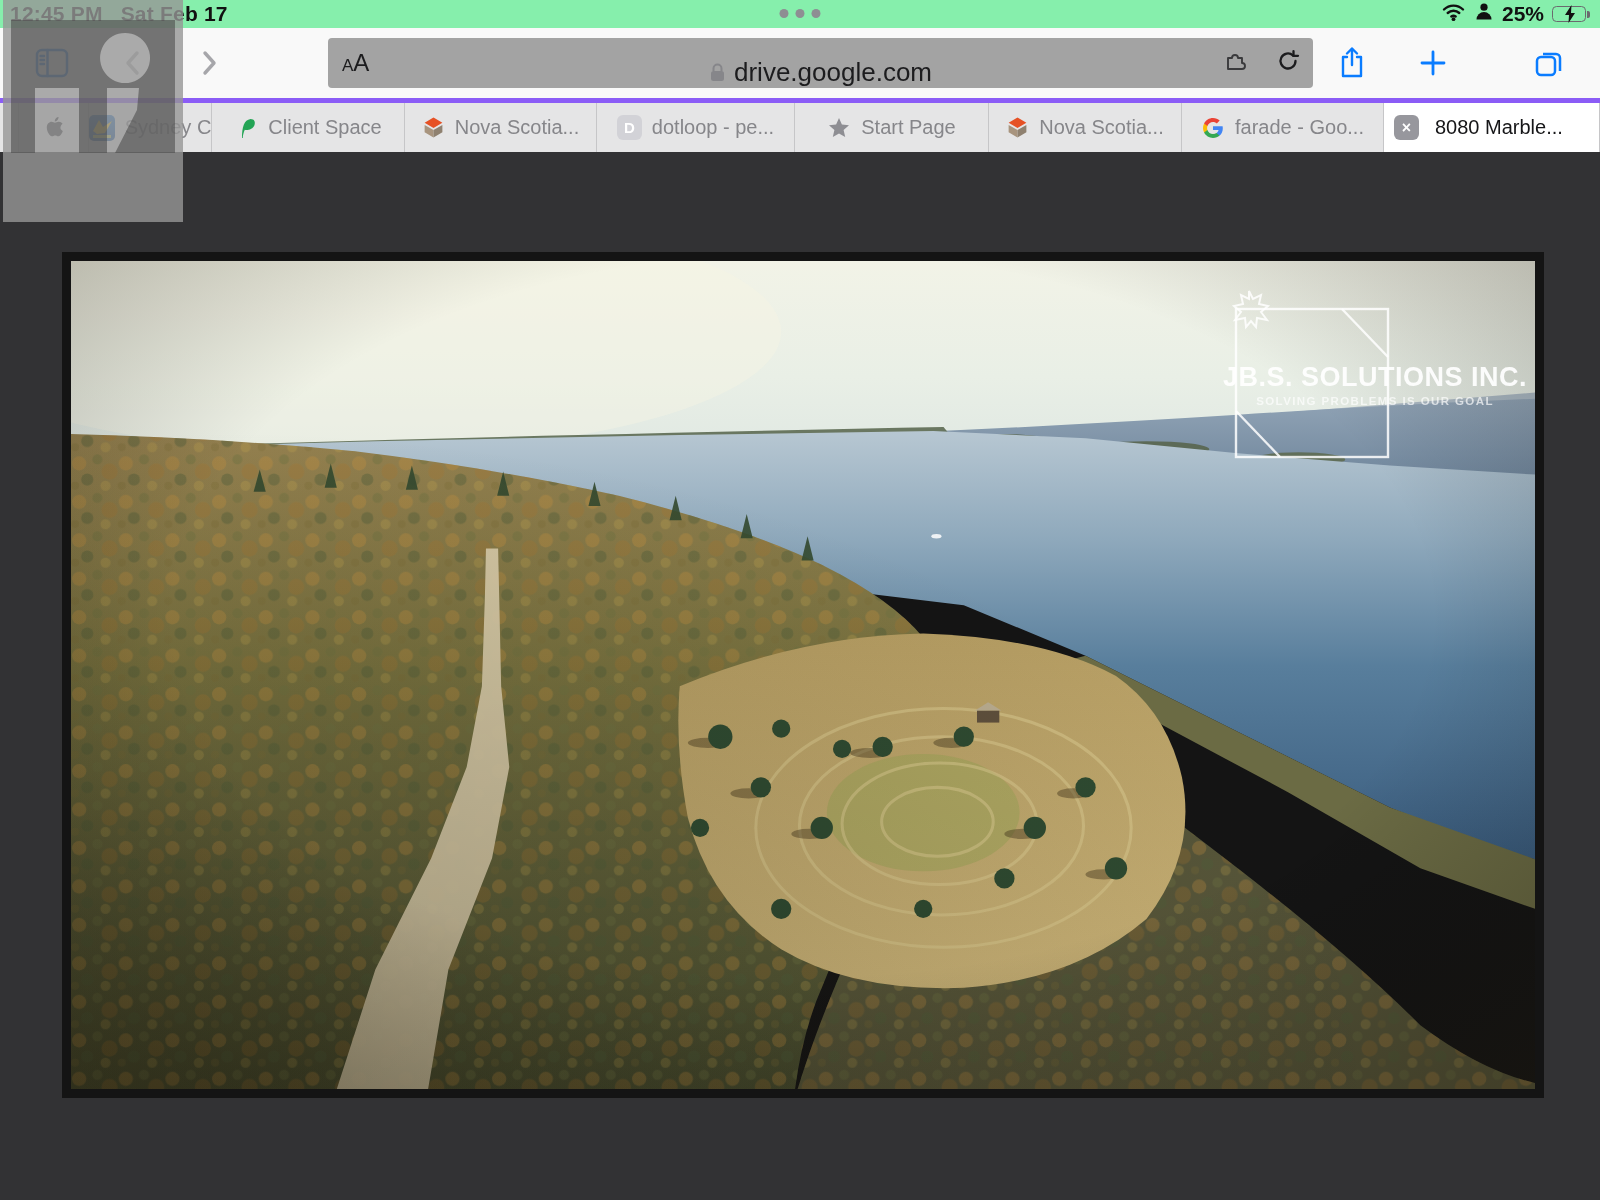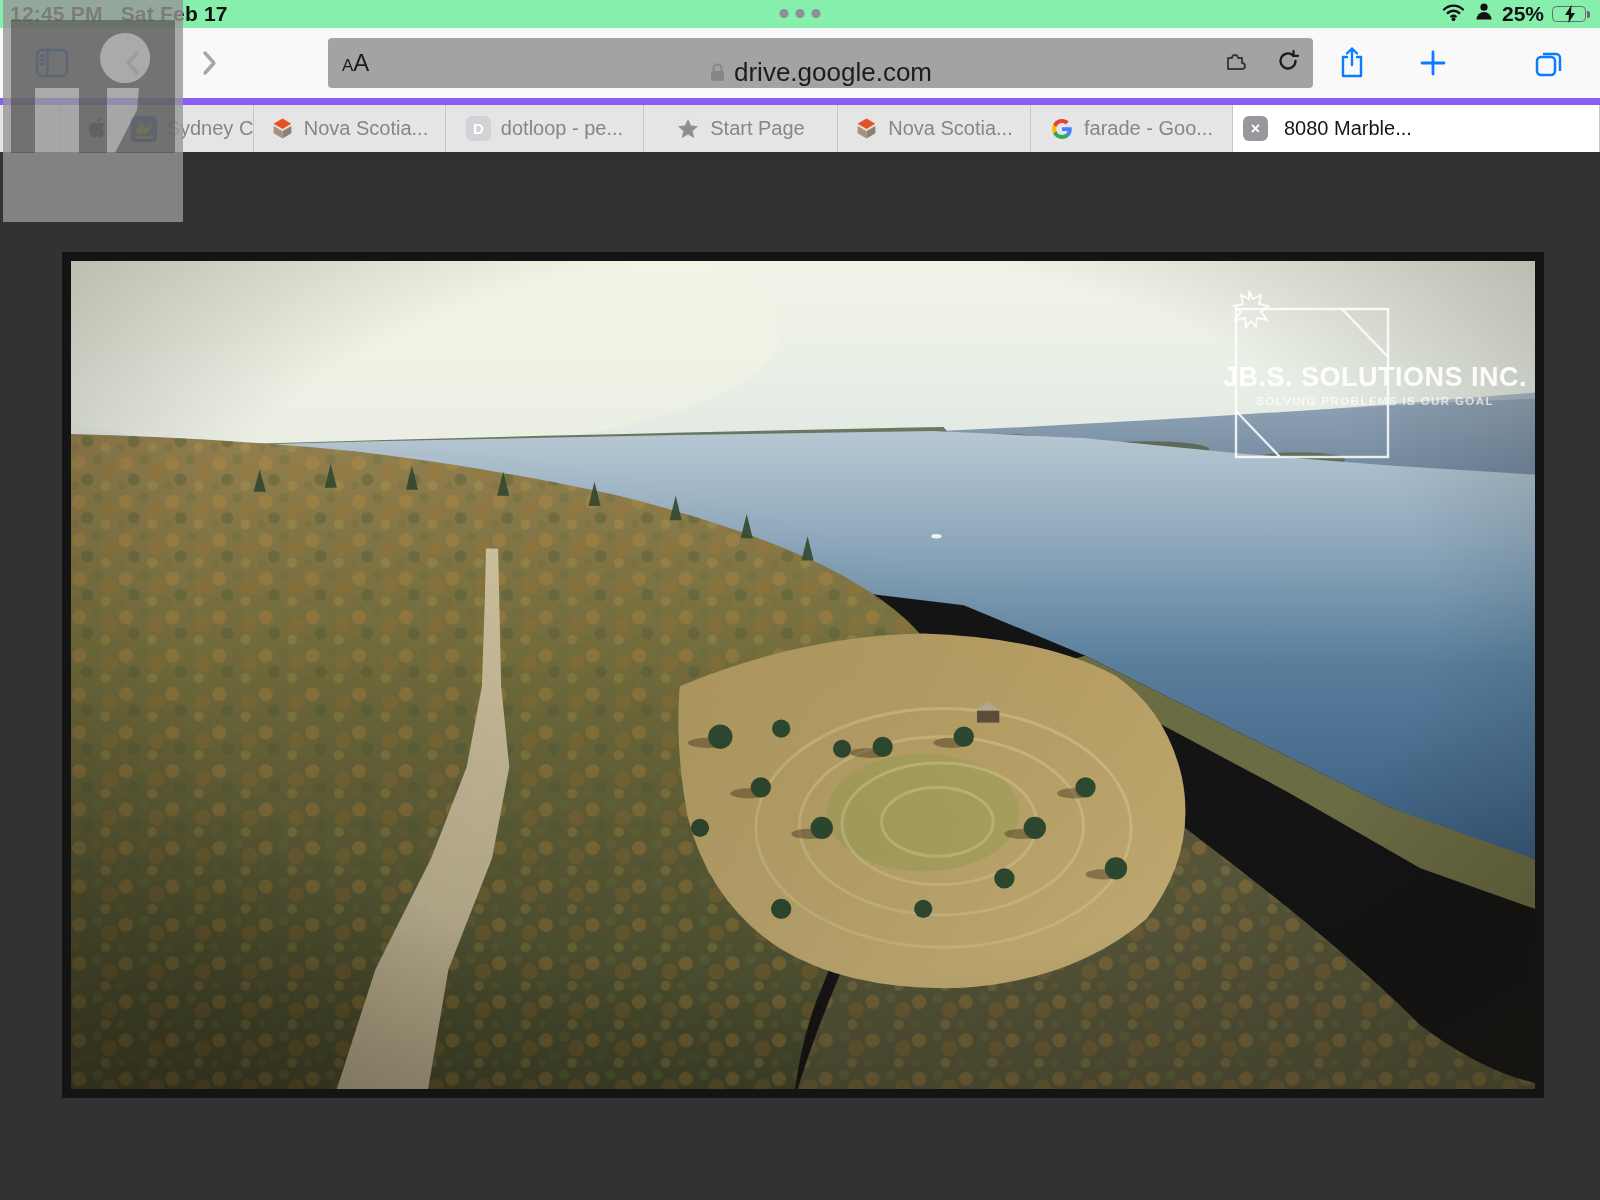--- a/index.html
+++ b/index.html
@@ -25,21 +25,21 @@
   .tb-icon{position:absolute;top:50%;transform:translateY(-50%);display:flex;align-items:center;justify-content:center;cursor:default;}
   .addr-pill{position:absolute;left:305px;top:10px;width:985px;height:50px;background:#a3a3a3;border-radius:4px;margin-left:23px;}
   .reader{position:absolute;left:14px;top:50%;transform:translateY(-50%);color:#1c1c1e;}
   .reader .a1{font-size:17px;}.reader .a2{font-size:24px;}
   .addr-center{position:absolute;left:0;right:0;top:0;bottom:0;display:flex;align-items:flex-end;justify-content:center;gap:8px;}
   .url-text{font-size:26px;color:#1c1c1e;}
   .pill-right{position:absolute;right:12px;top:0;height:100%;display:flex;align-items:center;gap:26px;}
 
   
   .tab-bar{position:absolute;left:0;top:98px;width:1600px;height:54px;background:#e5e5e6;
-           border-top:7px solid #8b5cf6;display:flex;padding-left:60px;z-index:4;}
+           border-top:5px solid #8b5cf6;display:flex;padding-left:18px;z-index:4;}
   .tab{height:100%;display:flex;align-items:center;justify-content:center;gap:10px;
        border-left:1px solid #c6c6c8;overflow:hidden;white-space:nowrap;}
   .tab:last-child{border-right:1px solid #c6c6c8;}
   .tab-label{font-size:20px;color:#86868a;}
   .tab.active{background:#ffffff;justify-content:flex-start;padding-left:10px;}
   .tab.active .tab-label{color:#161618;font-weight:500;margin-left:6px;}
   .fav{flex:0 0 auto;display:flex;align-items:center;justify-content:center;}
   .fav-sydney{width:26px;height:26px;border-radius:5px;background:linear-gradient(#2a79c9,#0c4e9b);position:relative;overflow:hidden;}
   .fav-dotloop{width:25px;height:25px;border-radius:6px;background:#d2d2d7;color:#fff;font-weight:700;font-size:15px;
                display:flex;align-items:center;justify-content:center;}
@@ -193,20 +193,28 @@
     <div class="tab" style="width:123px">
       <span class="fav fav-sydney">
         <svg width="26" height="26" viewBox="0 0 26 26">
             <polygon points="4,16 10,5 14,12 23,6 16,18 8,19" fill="#f2c218"></polygon>
         <rect x="4" y="20" width="18" height="3" fill="#e8e13a" opacity=".8"></rect>
           </svg>
       </span>
       <span class="tab-label">Sydney C</span>
     </div>
 
+    <div class="tab" style="width:193px">
+      <span class="fav">
+        <svg width="24" height="24" viewBox="0 0 24 24">
+            <path d="M8,22 C8,11 10,4 16.5,3 C20.5,3 21.5,6 20.5,9 C19,13.5 13.5,14.5 10.8,13.8 C9.6,16.5 8.8,19.5 8.8,22 Z" fill="#23a455"></path>
+          </svg>
+      </span>
+      <span class="tab-label">Client Space</span>
+    </div>
 
     <div class="tab" style="width:192px">
       <span class="fav">
         <svg width="23" height="23" viewBox="0 0 22 22">
           <polygon points="11,1.5 19.5,6.5 11,11.5 2.5,6.5" fill="#e65125"></polygon>
           <polygon points="2.5,8.5 11,13.5 11,20.5 2.5,15.5" fill="#a8947e"></polygon>
           <polygon points="19.5,8.5 11,13.5 11,20.5 19.5,15.5" fill="#8f8170"></polygon>
           </svg>
       </span>
       <span class="tab-label">Nova Scotia...</span>

